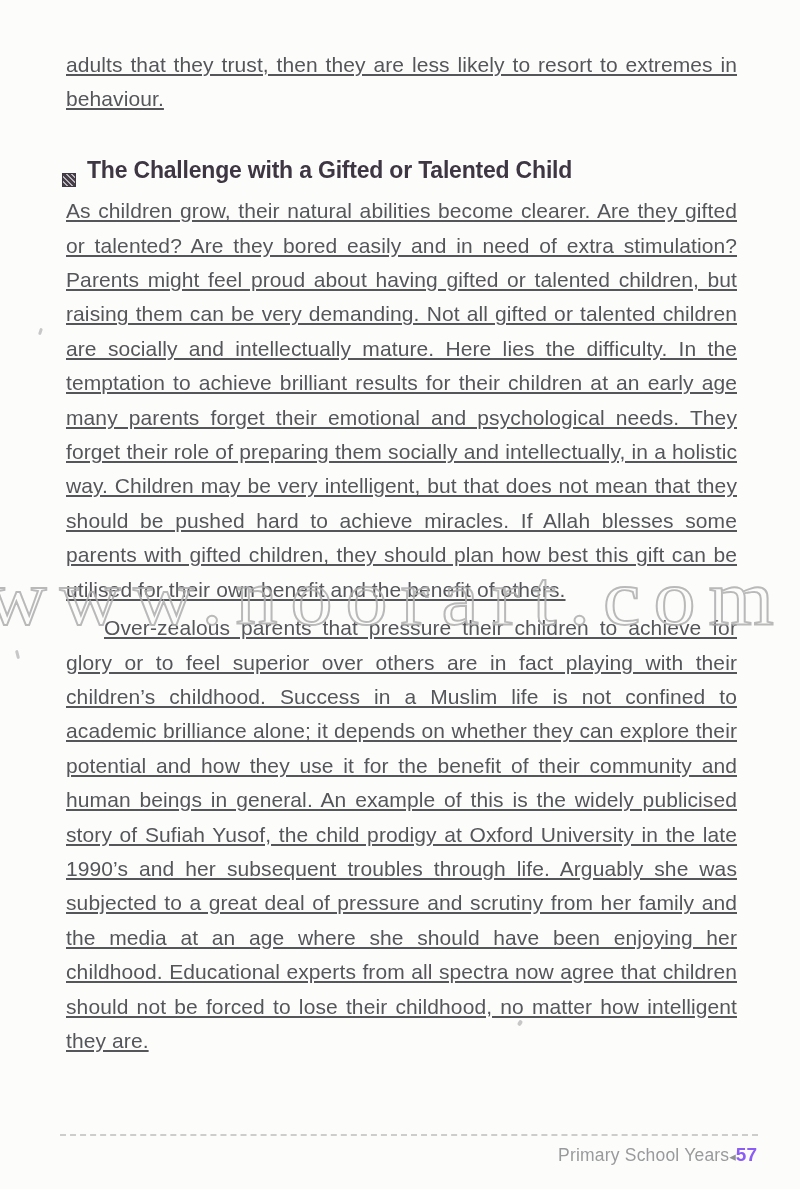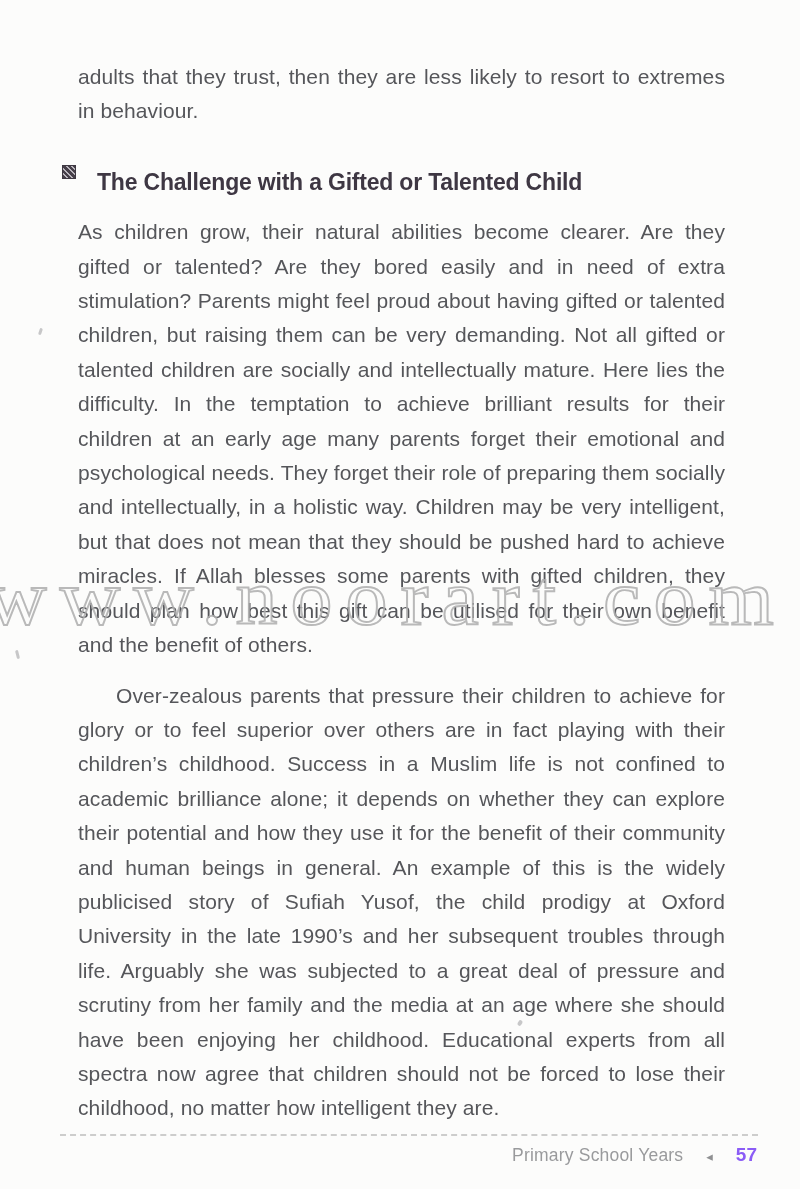--- a/index.html
+++ b/index.html
@@ -17,28 +17,29 @@
   .text-block {
     position: absolute;
     left: 62px; top: 44px;
     width: 679px;
     color: #55565a;
     font-size: 21px;
     line-height: 34.4px;
     letter-spacing: 0.1px;
   }
   .para {
-    margin: 16px;
+    margin: 4px;
     text-align: justify;
+    text-decoration: underline;
   }
   .intro-para { margin-bottom: 36px; }
   .heading-row {
     display: flex;
-    align-items: flex-start;
-    gap: 21px;
+    align-items: flex-end;
+    gap: 11px;
     margin: 0 0 7px 0;
   }
   .bullet-square {
     width: 14px; height: 14px;
     flex: 0 0 14px;
     background: repeating-linear-gradient(45deg, #463f49 0px, #463f49 2.5px, #b9b5bc 2.5px, #b9b5bc 3.8px);
     border: 1px solid #3e3842;
     box-sizing: border-box;
   }
   .heading-text {
@@ -75,21 +76,21 @@
     width: 698px;
     border-top: 2px dashed #c8c8c8;
     opacity: 0.9;
   }
   .footer {
     position: absolute;
     top: 1144px;
     right: 43px;
     display: flex;
     align-items: baseline;
-    gap: 23px;
+    gap: 0;
   }
   .footer-label {
     font-size: 17.5px;
     color: #999a9c;
     letter-spacing: 0.2px;
   }
   .footer-sep {
     font-size: 13px;
     color: #8f9092;
   }

